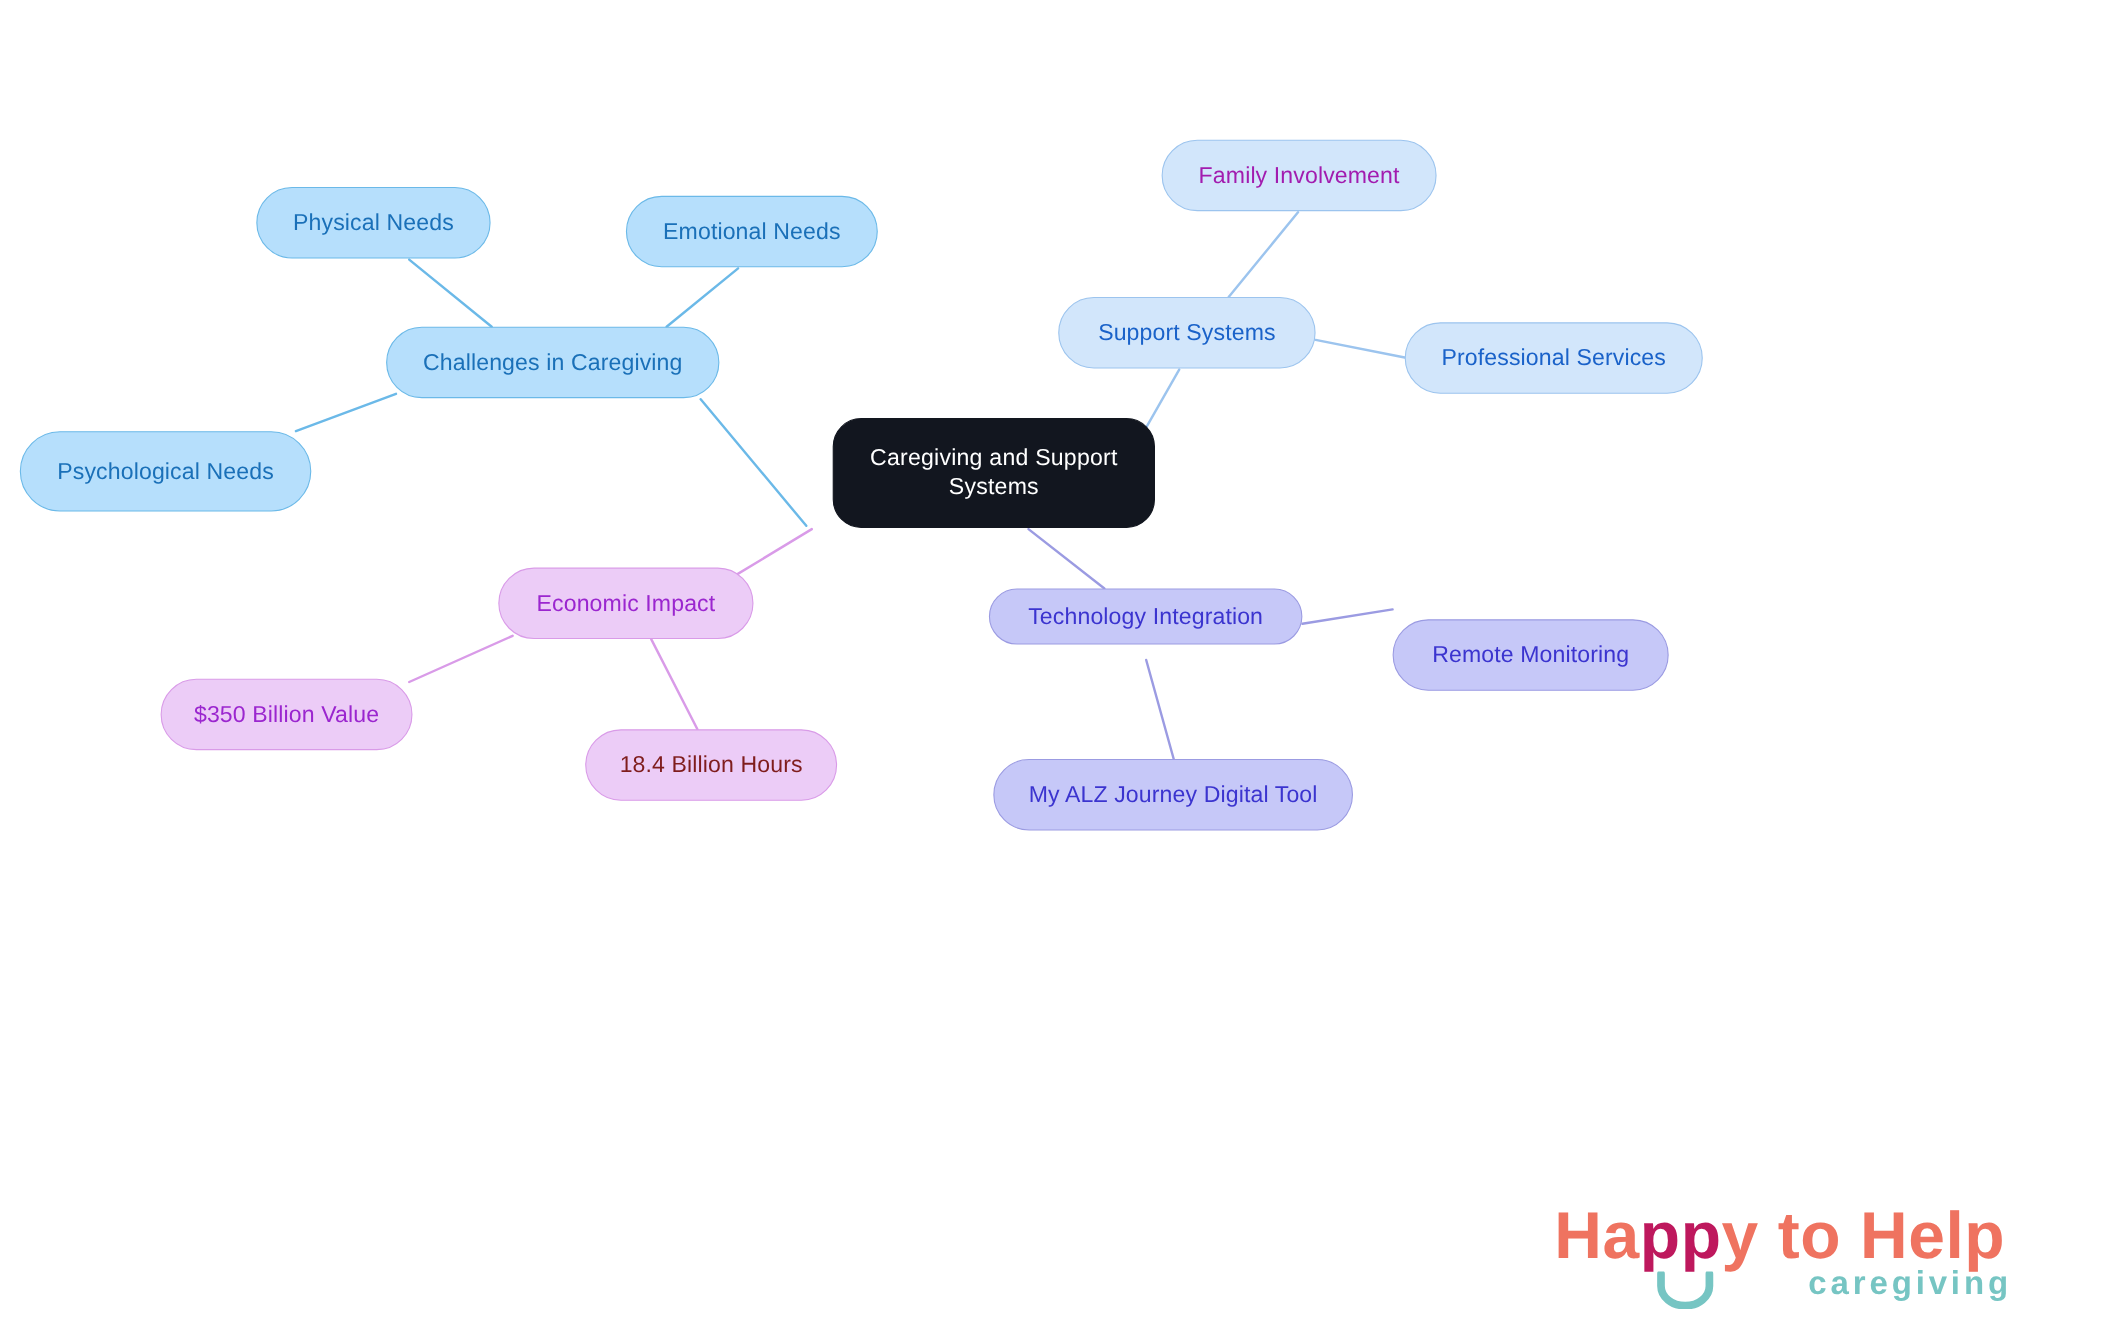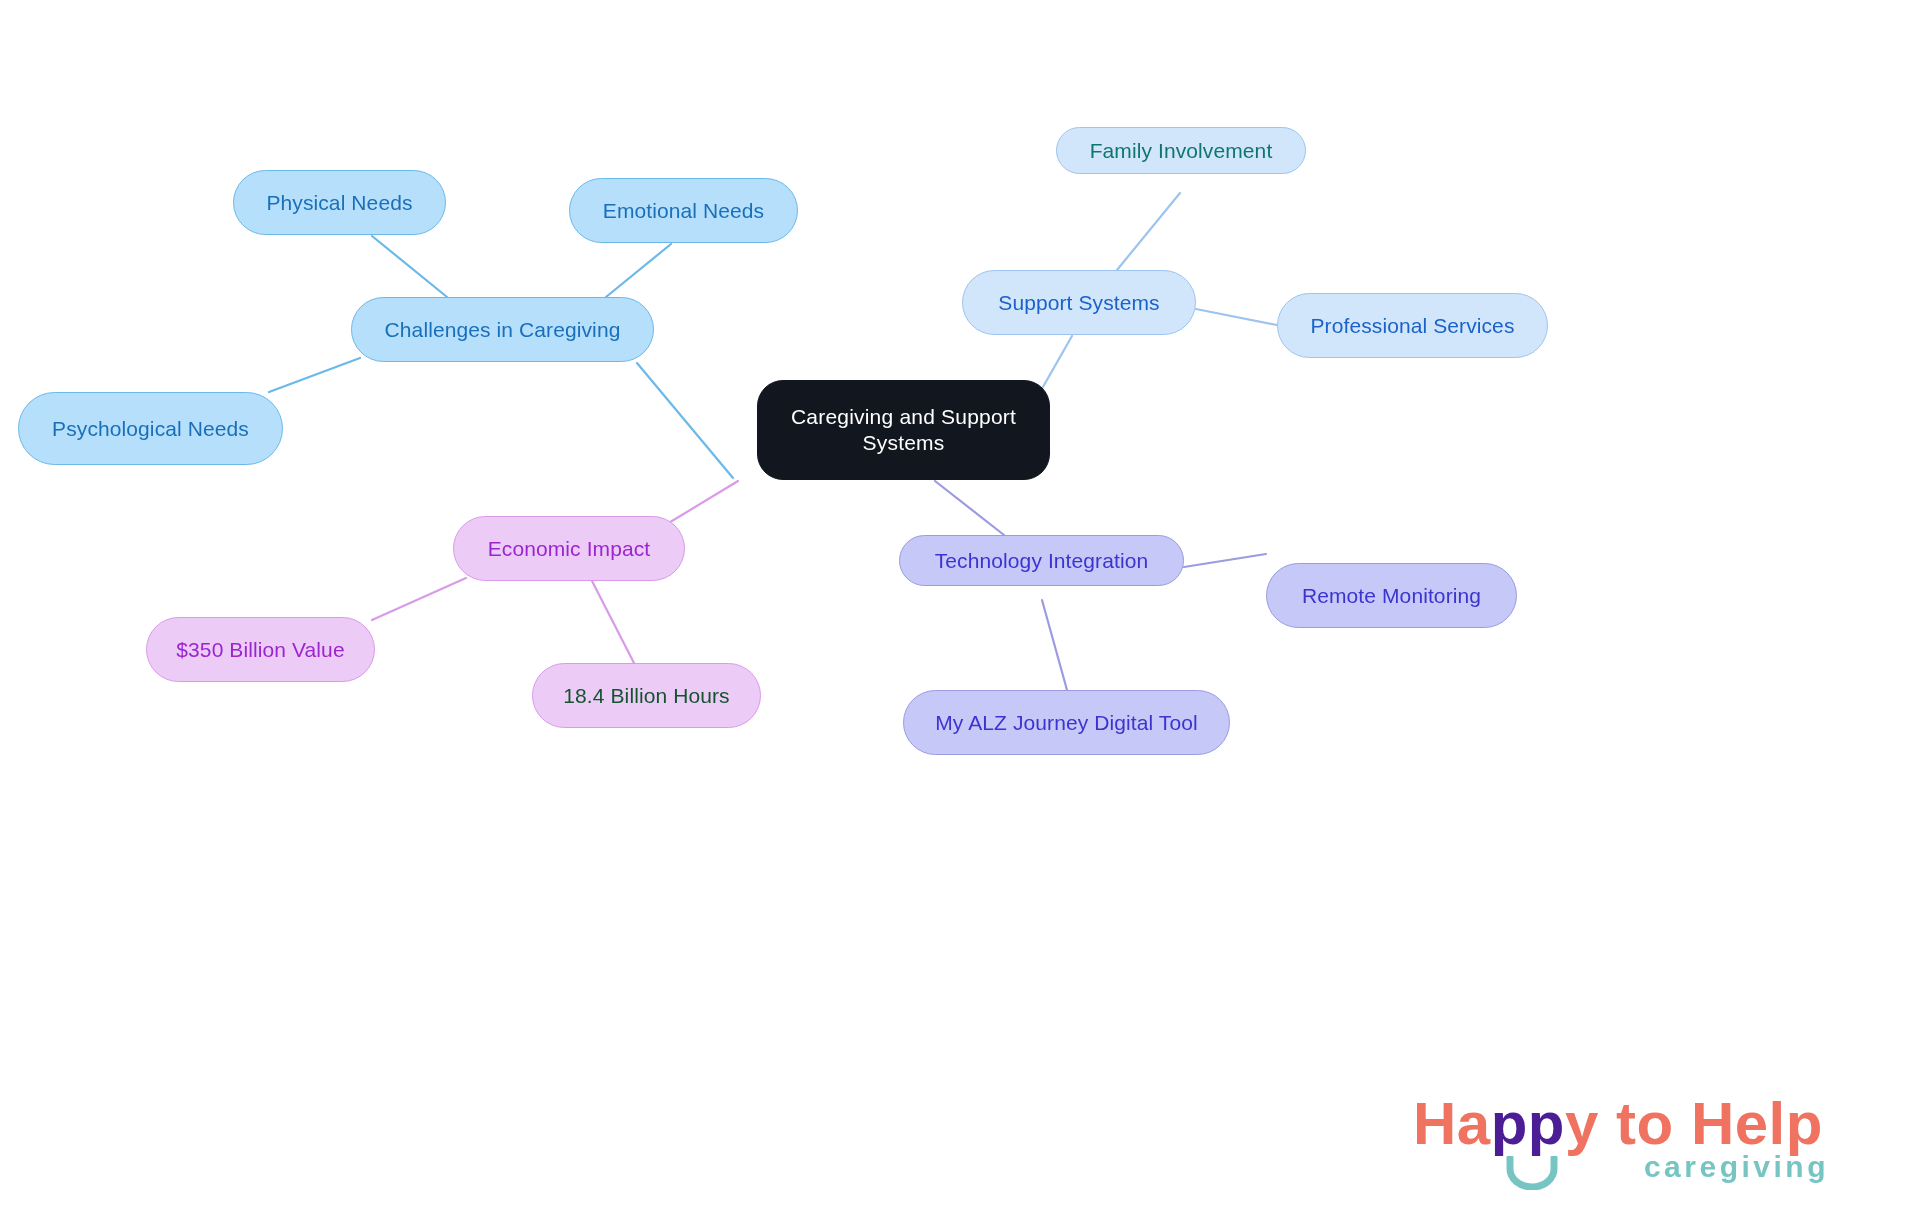--- a/index.html
+++ b/index.html
@@ -64,21 +64,21 @@
     position: absolute;
     left: 0;
     top: 0;
     font-size: 60px;
     font-weight: 700;
     letter-spacing: 0.5px;
     line-height: 1;
     white-space: nowrap;
   }
   .logo-happy-a { color: #ef7360; }
-  .logo-pp { color: #4c1d95; }
+  .logo-pp { color: #be185d; }
   .logo-y, .logo-to, .logo-help { color: #ef7360; }
   .logo-sub {
     position: absolute;
     right: 4px;
     top: 58px;
     font-size: 30px;
     font-weight: 700;
     letter-spacing: 3.5px;
     color: #76c5c3;
     line-height: 1;
@@ -125,42 +125,42 @@
       </div>
       <div class="node" style="left: 569px; top: 178px; width: 229px; height: 65px; background: rgb(182, 223, 252); border-color: rgb(107, 185, 232); color: rgb(26, 112, 184); font-size: 21px;">
         <span class="node-label">Emotional Needs</span>
       </div>
       <div class="node" style="left: 18px; top: 392px; width: 265px; height: 73px; background: rgb(182, 223, 252); border-color: rgb(107, 185, 232); color: rgb(26, 112, 184); font-size: 21px;">
         <span class="node-label">Psychological Needs</span>
       </div>
       <div class="node" style="left: 962px; top: 270px; width: 234px; height: 65px; background: rgb(210, 230, 251); border-color: rgb(156, 196, 238); color: rgb(26, 98, 201); font-size: 21px;">
         <span class="node-label">Support Systems</span>
       </div>
-      <div class="node" style="left: 1056px; top: 127px; width: 250px; height: 47px; background: rgb(210, 230, 251); border-color: rgb(156, 196, 238); color: #0f766e; font-size: 21px;">
+      <div class="node" style="left: 1056px; top: 127px; width: 250px; height: 65px; background: rgb(210, 230, 251); border-color: rgb(156, 196, 238); color: #a21caf; font-size: 21px;">
         <span class="node-label">Family Involvement</span>
       </div>
       <div class="node" style="left: 1277px; top: 293px; width: 271px; height: 65px; background: rgb(210, 230, 251); border-color: rgb(156, 196, 238); color: rgb(26, 98, 201); font-size: 21px;">
         <span class="node-label">Professional Services</span>
       </div>
       <div class="node" style="left: 899px; top: 535px; width: 285px; height: 51px; background: rgb(198, 200, 248); border-color: rgb(155, 155, 226); color: rgb(59, 52, 207); font-size: 21px;">
         <span class="node-label">Technology Integration</span>
       </div>
       <div class="node" style="left: 1266px; top: 521px; width: 251px; height: 65px; background: rgb(198, 200, 248); border-color: rgb(155, 155, 226); color: rgb(59, 52, 207); font-size: 21px; margin-top: 42px;">
         <span class="node-label">Remote Monitoring</span>
       </div>
       <div class="node" style="left: 903px; top: 690px; width: 327px; height: 65px; background: rgb(198, 200, 248); border-color: rgb(155, 155, 226); color: rgb(59, 52, 207); font-size: 21px;">
         <span class="node-label">My ALZ Journey Digital Tool</span>
       </div>
       <div class="node" style="left: 453px; top: 516px; width: 232px; height: 65px; background: rgb(236, 204, 247); border-color: rgb(217, 155, 232); color: rgb(155, 38, 207); font-size: 21px;">
         <span class="node-label">Economic Impact</span>
       </div>
       <div class="node" style="left: 146px; top: 617px; width: 229px; height: 65px; background: rgb(236, 204, 247); border-color: rgb(217, 155, 232); color: rgb(155, 38, 207); font-size: 21px;">
         <span class="node-label">$350 Billion Value</span>
       </div>
-      <div class="node" style="left: 532px; top: 663px; width: 229px; height: 65px; background: rgb(236, 204, 247); border-color: rgb(217, 155, 232); color: #14532d; font-size: 21px;">
+      <div class="node" style="left: 532px; top: 663px; width: 229px; height: 65px; background: rgb(236, 204, 247); border-color: rgb(217, 155, 232); color: #7f1d1d; font-size: 21px;">
         <span class="node-label">18.4 Billion Hours</span>
       </div>
     </div>
 
   <div id="logo">
     <div class="logo-main"><span class="logo-happy-a">Ha</span><span class="logo-pp">pp</span><span class="logo-y">y</span><span class="logo-to"> to </span><span class="logo-help">Help</span></div>
     <svg id="logo-smile" viewBox="0 0 54 34" xmlns="http://www.w3.org/2000/svg">
       <path d="M5 2 L5 13 A22 18 0 0 0 49 13 L49 2" fill="none" stroke="#76c5c3" stroke-width="7" stroke-linecap="round"></path>
     </svg>
     <div class="logo-sub">caregiving</div>

